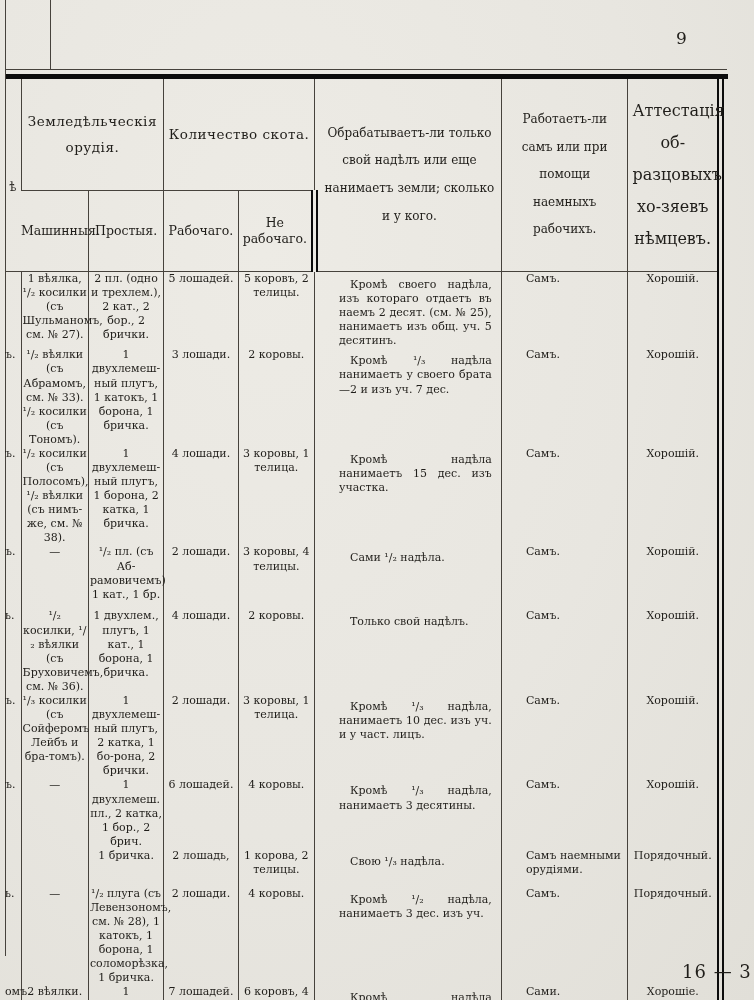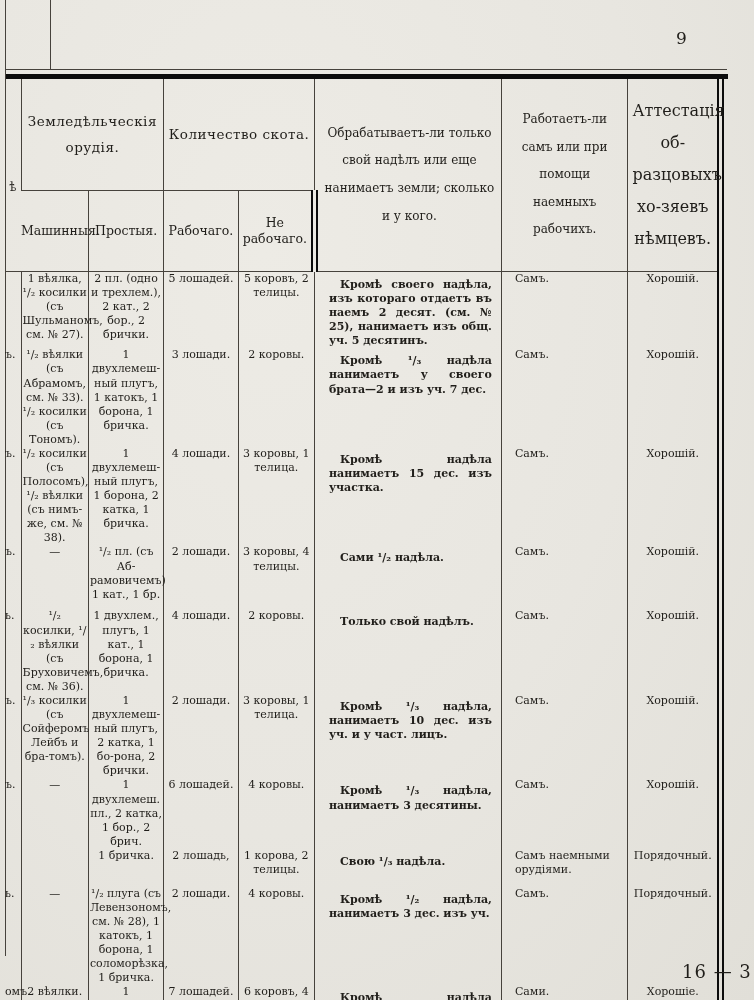--- a/index.html
+++ b/index.html
@@ -51,22 +51,22 @@
   thead tr.sub-row{height:49px;}
   th.h-group{font-size:13.5px;line-height:1.9;letter-spacing:.5px;}
   th.h-wide{font-size:12px;line-height:2.3;padding:4px 6px;}
   th.h-att{font-size:16px;line-height:2.0;padding:16px 4px;}
   th.h-sub{font-size:12.5px;}
   th.h-frag{vertical-align:top;text-align:left;font-size:12px;padding-top:26px;}
 
   tbody td{padding-top:6px;}
   td.c-frag{font-size:11px;text-align:left;white-space:pre-line;line-height:1.2;}
   td.c-machine,td.c-simple,td.c-work,td.c-nonwork{text-align:center;padding-left:1px;padding-right:1px;}
-  td.c-cult{text-align:justify;padding:6px 9px 0 14px;text-indent:11px;font-weight:bold;}
-  td.c-labor{text-align:left;padding-left:13px;padding-right:6px;}
+  td.c-cult{text-align:justify;padding:6px 9px 0 24px;text-indent:11px;}
+  td.c-labor{text-align:left;padding-left:24px;padding-right:6px;}
   td.c-att{text-align:center;}
 
   tbody tr:nth-child(1){height:70px;}
   tbody tr:nth-child(2){height:72px;}
   tbody tr:nth-child(3){height:71px;}
   tbody tr:nth-child(4){height:64px;}
   tbody tr:nth-child(5){height:64px;}
   tbody tr:nth-child(6){height:62px;}
   tbody tr:nth-child(7){height:44px;}
   tbody tr:nth-child(8){height:38px;}

